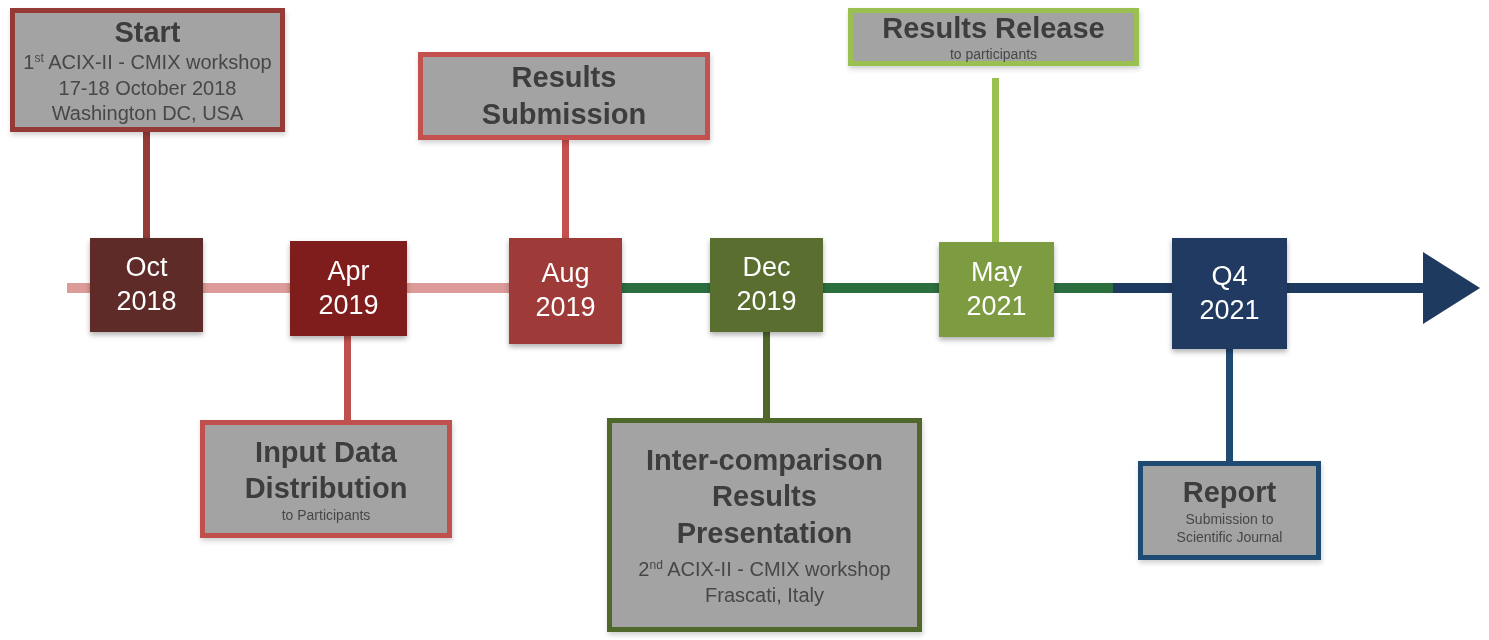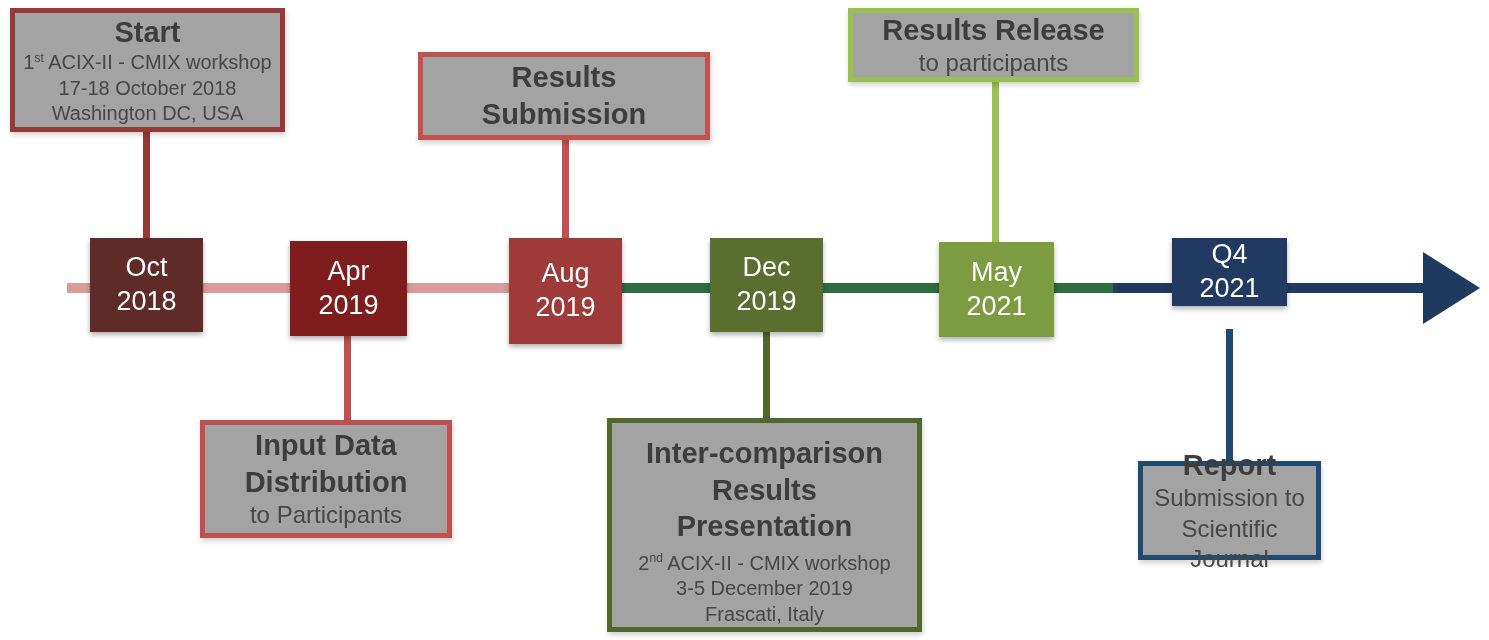--- a/index.html
+++ b/index.html
@@ -64,21 +64,21 @@
     font-size: 27px;
     line-height: 1.25;
     text-align: center;
     box-shadow: 0 3px 5px rgba(0,0,0,0.30);
   }
   .ms-oct { left: 90px;   top: 238px; width: 113px; height: 94px; }
   .ms-apr { left: 290px;  top: 241px; width: 117px; height: 95px; }
   .ms-aug { left: 509px;  top: 238px; width: 113px; height: 106px; }
   .ms-dec { left: 710px;  top: 238px; width: 113px; height: 94px; }
   .ms-may { left: 939px;  top: 242px; width: 115px; height: 95px; }
-  .ms-q4  { left: 1172px; top: 238px; width: 115px; height: 68px; }
+  .ms-q4  { left: 1172px; top: 238px; width: 115px; height: 111px; }
 
   
   .callout {
     position: absolute;
     z-index: 2;
     box-sizing: border-box;
     background: #a3a3a3;
     border: 5px solid #888888;
     display: flex;
     flex-direction: column;
@@ -93,28 +93,28 @@
     line-height: 1.26;
     color: #3d3d3d;
     white-space: pre-line;
   }
   .callout-line, .callout-sub {
     font-size: 20px;
     line-height: 1.27;
     color: #474747;
     white-space: pre-line;
   }
-  .callout-sub { font-size: 24px; }
+  .callout-sub { font-size: 14px; }
   sup { font-size: 60%; margin-top: 28px; }
 
   .co-start        { left: 10px;   top: 8px;   width: 275px; height: 124px; }
   .co-submission   { left: 418px;  top: 52px;  width: 292px; height: 88px;  }
-  .co-release      { left: 848px;  top: 8px;   width: 291px; height: 74px;  }
+  .co-release      { left: 848px;  top: 8px;   width: 291px; height: 58px;  }
   .co-input        { left: 200px;  top: 420px; width: 252px; height: 118px; }
-  .co-presentation { left: 607px;  top: 418px; width: 315px; height: 214px; justify-content: flex-end; }
+  .co-presentation { left: 607px;  top: 418px; width: 315px; height: 214px; }
   .co-report       { left: 1138px; top: 461px; width: 183px; height: 99px;  }
 </style>
 </head>
 <body>
 
 <div class="canvas">
 
   <div class="seg seg-early" style="background-color: rgb(220, 155, 152);"></div>
   <div class="seg seg-mid" style="background-color: rgb(44, 110, 62);"></div>
   <div class="seg seg-late" style="background-color: rgb(31, 58, 95);"></div>
@@ -173,21 +173,20 @@
     <div class="callout-title">Input Data
 Distribution</div>
     <div class="callout-sub">to Participants</div>
   </div>
 
   <div class="callout co-presentation" style="border-color: rgb(80, 104, 43);">
     <div class="callout-title">Inter-comparison
 Results
 Presentation</div>
     <div class="callout-line" style="margin-top:6px;"><span>2</span><sup>nd</sup><span> ACIX-II - CMIX workshop</span></div>
-    <div class="callout-line">3-5 December 2019</div>
     <div class="callout-line">Frascati, Italy</div>
   </div>
 
   <div class="callout co-report" style="border-color: rgb(31, 74, 114);">
     <div class="callout-title">Report</div>
     <div class="callout-sub">Submission to
 Scientific Journal</div>
   </div>
 
 </div>

